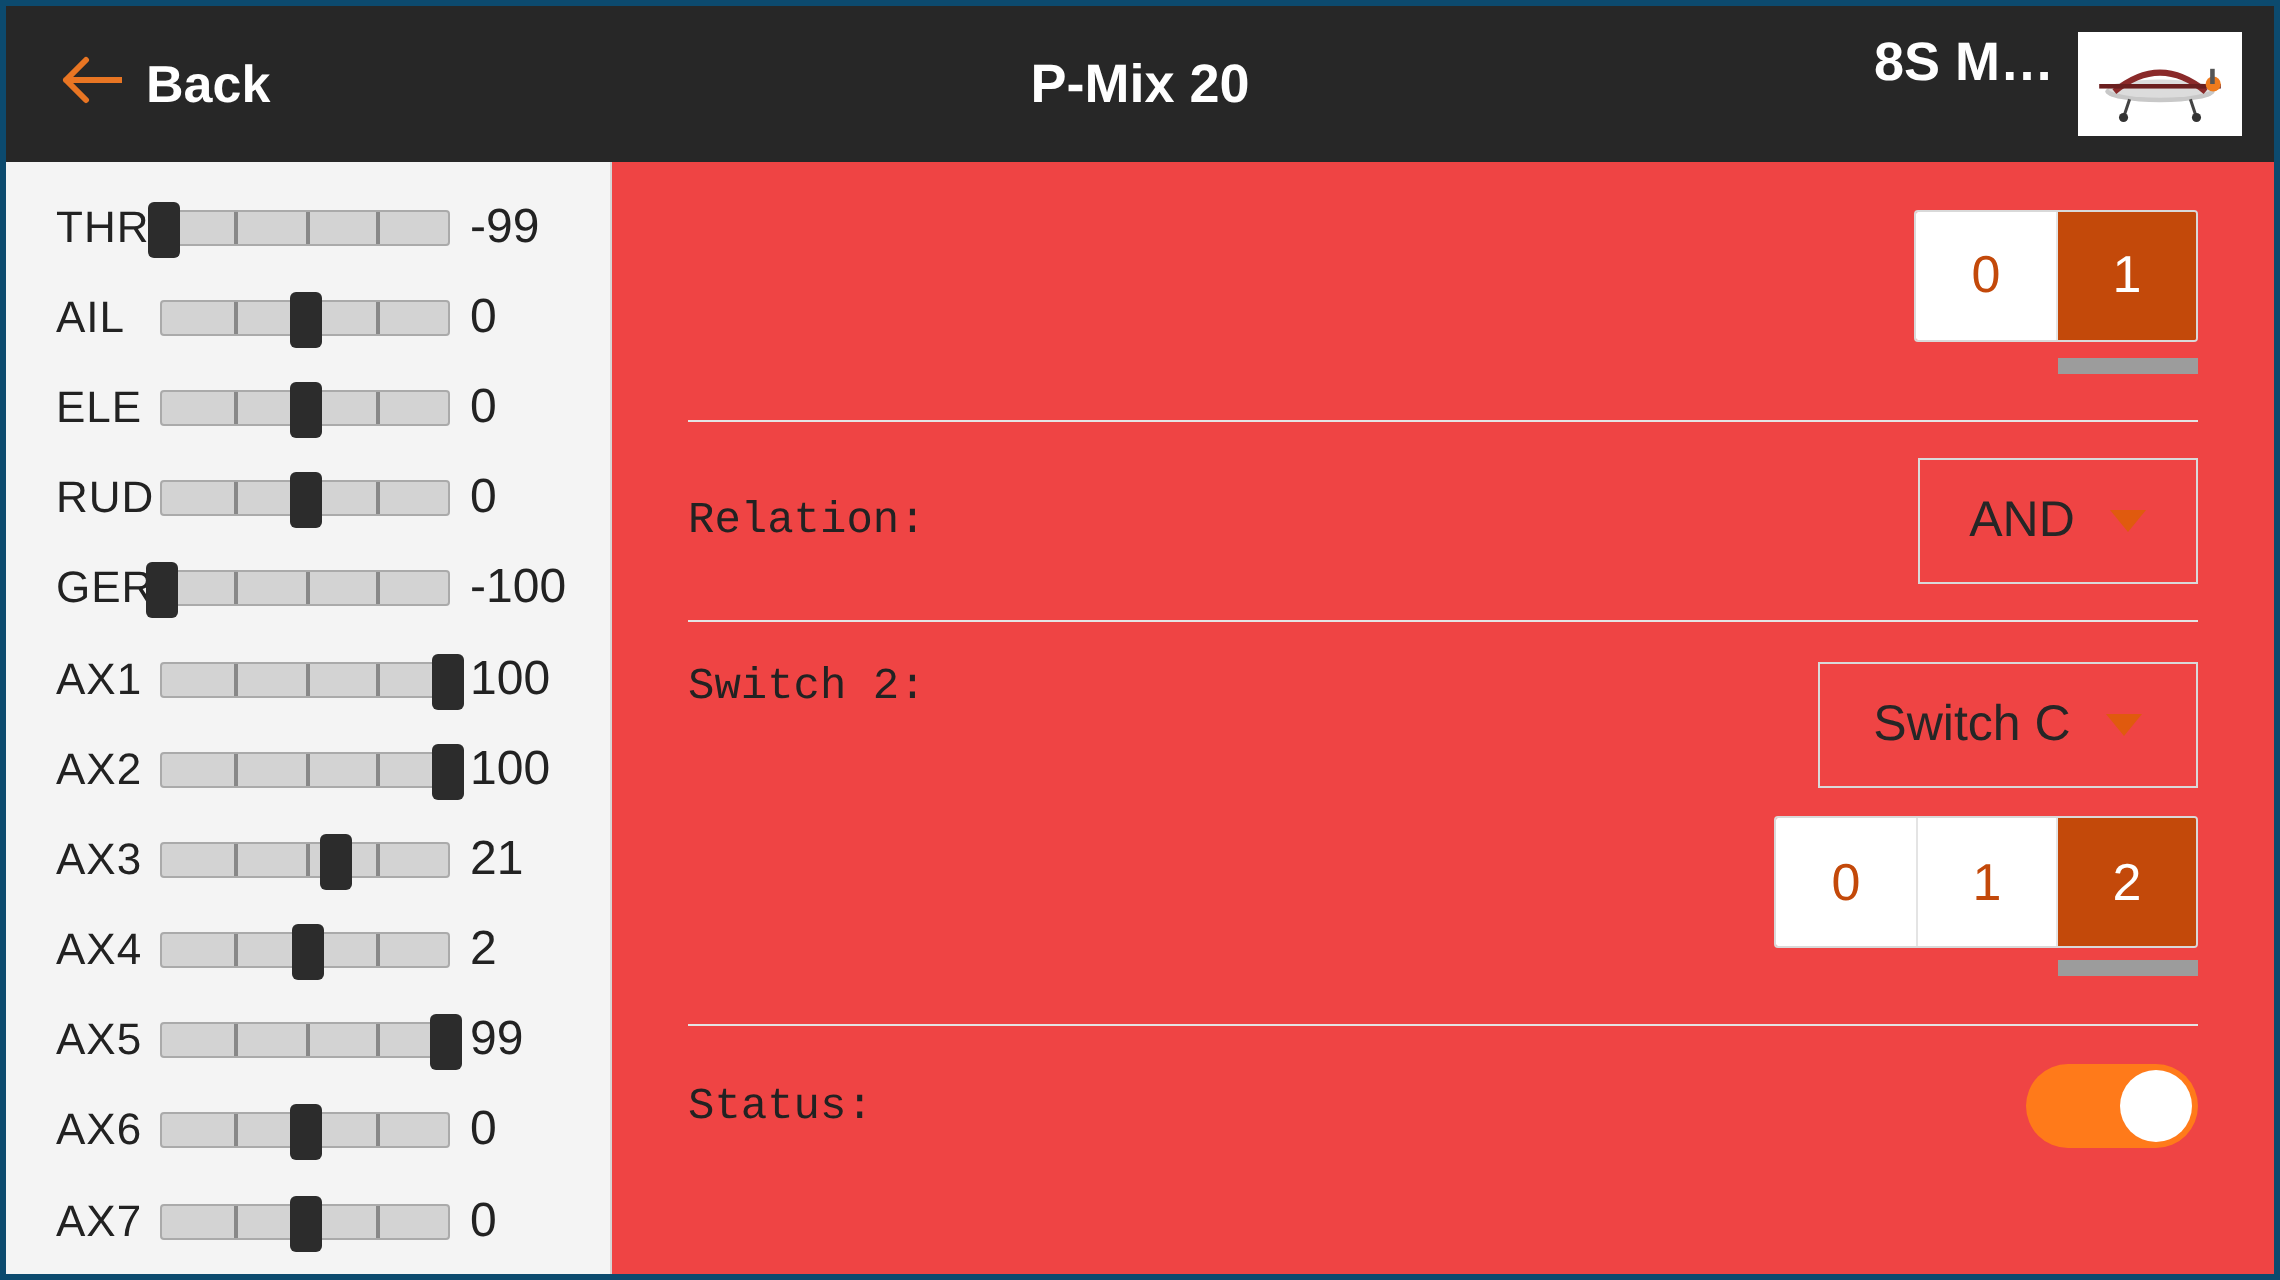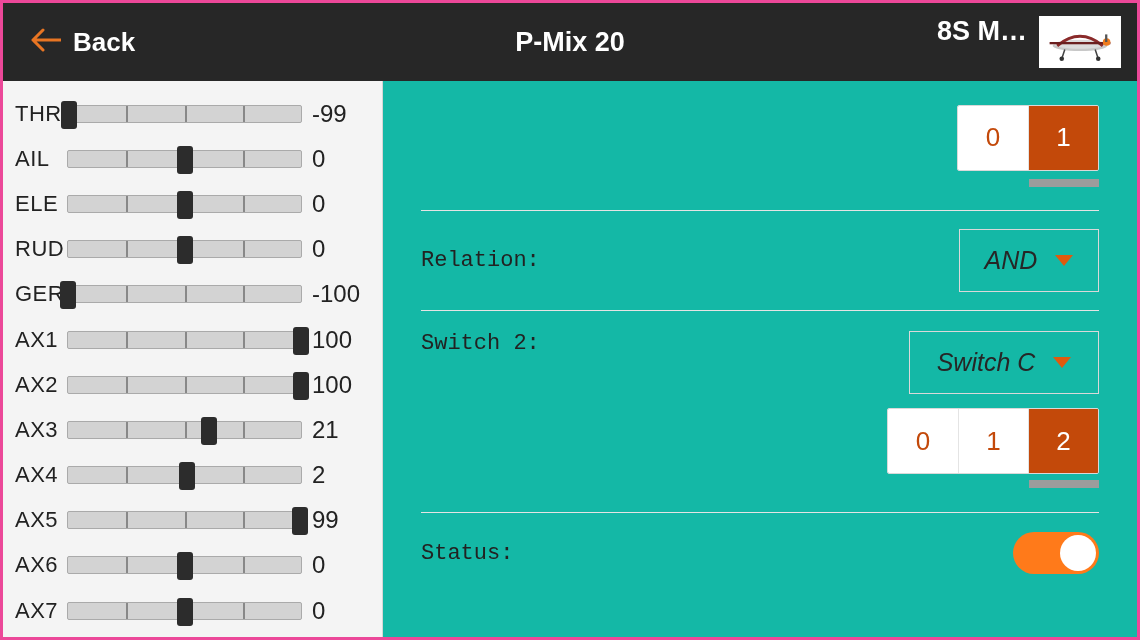--- a/index.html
+++ b/index.html
@@ -1,33 +1,33 @@
 <!DOCTYPE html>
 <html><head>
 <meta charset="utf-8">
 <style>
   * { box-sizing: border-box; margin: 0; padding: 0; }
   html, body { width: 1140px; height: 640px; overflow: hidden; font-family: -apple-system, Helvetica, Arial, sans-serif; }
   body { background: #000; }
-  .frame { width: 1140px; height: 640px; background: #14b8a6; border: 3px solid #ec4899; position: relative; }
+  .frame { width: 1140px; height: 640px; background: #ef4444; border: 3px solid #0c4a6e; position: relative; }
 
   
   .header { height: 78px; background: #272727; display: flex; align-items: center; padding: 0 16px 0 28px; }
   .back-btn { display: flex; align-items: center; gap: 12px; cursor: pointer; }
   .back-arrow { color: #e87523; }
   .back-label { color: #fff; font-size: 26px; font-weight: 600; }
   .header-title { color: #fff; font-size: 27px; font-weight: 700; position: absolute; left: 50%; transform: translateX(-50%); }
   .model-wrap { margin-left: auto; display: flex; align-items: flex-start; gap: 12px; }
   .model-name { color: #fff; font-size: 27px; font-weight: 700; max-width: 100px; white-space: nowrap; overflow: hidden; text-overflow: ellipsis; }
   .model-img { width: 82px; height: 52px; background: #fff; display: flex; align-items: center; justify-content: center; }
   .plane-svg { width: 76px; height: 46px; }
 
   
   .content { display: flex; height: calc(100% - 78px); }
-  .sidebar { width: 380px; background: #f4f4f4; border-right: 1px solid #d6d6d6; padding: 10px 16px 0 12px; display: flex; flex-direction: column; gap: 0px; }
+  .sidebar { width: 303px; background: #f4f4f4; border-right: 1px solid #d6d6d6; padding: 10px 16px 0 25px; display: flex; flex-direction: column; gap: 0px; }
   .ch { display: flex; align-items: center; height: 45.2px; }
   .ch-label { width: 48px; font-size: 22px; letter-spacing: 0.5px; color: #222; }
   .slider { flex: 1; height: 18px; background: #d3d3d3; border: 1px solid #aaa; border-radius: 2px; position: relative; margin: 0 10px 0 4px; }
   .tick { position: absolute; top: 0; bottom: 0; width: 2px; background: #888; }
   .tick.t1 { left: 25%; }
   .tick.t2 { left: 50%; }
   .tick.t3 { left: 75%; }
   .thumb { position: absolute; top: -5px; width: 16px; height: 28px; background: #2c2c2c; border-radius: 3px; transform: translateX(-50%); }
   .ch-val { width: 54px; font-size: 24px; color: #222; }
 
@@ -38,21 +38,21 @@
   .seg { display: flex; border: 1px solid #d9d9d9; border-radius: 2px; overflow: hidden; }
   .seg-btn { width: 70px; height: 64px; display: flex; align-items: center; justify-content: center; font-size: 26px; color: #c3490a; background: #fff; border-left: 1px solid #e4e4e4; cursor: pointer; }
   .seg-btn:first-child { border-left: none; }
   .seg-btn.active { background: #c3490a; color: #fff; }
   .scroll-ind { width: 70px; height: 8px; background: #e0e0e0; position: relative; }
   .scroll-ind .bar { position: absolute; right: 0; top: 0; bottom: 0; width: 70px; background: #9c9c9c; }
 
   .row0 { height: 130px; display:flex; flex-direction: column; align-items: flex-end; justify-content: center; gap:8px; border-bottom: 1px solid #e4e4e4; }
 
   .dropdown { display: flex; align-items: center; gap: 18px; border: 1px solid #d9d9d9; padding: 16px 20px; min-width: 140px; justify-content: center; cursor: pointer; }
-  .dropdown-label { font-size: 25px; color: #262626; font-style: italic; }
+  .dropdown-label { font-size: 25px; color: #262626; }
   .chev { width: 0; height: 0; border-left: 9px solid transparent; border-right: 9px solid transparent; border-top: 11px solid #e05a0e; }
 
   .row2 { padding-top: 20px; padding-bottom: 24px; display:flex; flex-direction:column; gap:14px; border-bottom: 1px solid #e4e4e4; }
   .row2-top { display:flex; align-items:flex-start; justify-content:space-between; }
   .row2-bot { display:flex; flex-direction:column; align-items:flex-end; gap:6px; }
 
   .toggle { width: 86px; height: 42px; background: #ff7a1a; border-radius: 21px; position: relative; cursor: pointer; }
   .toggle .knob { position: absolute; right: 3px; top: 3px; width: 36px; height: 36px; background: #fff; border-radius: 50%; }
 
   .status-row { display:flex; align-items:center; justify-content:space-between; height: 80px; }

